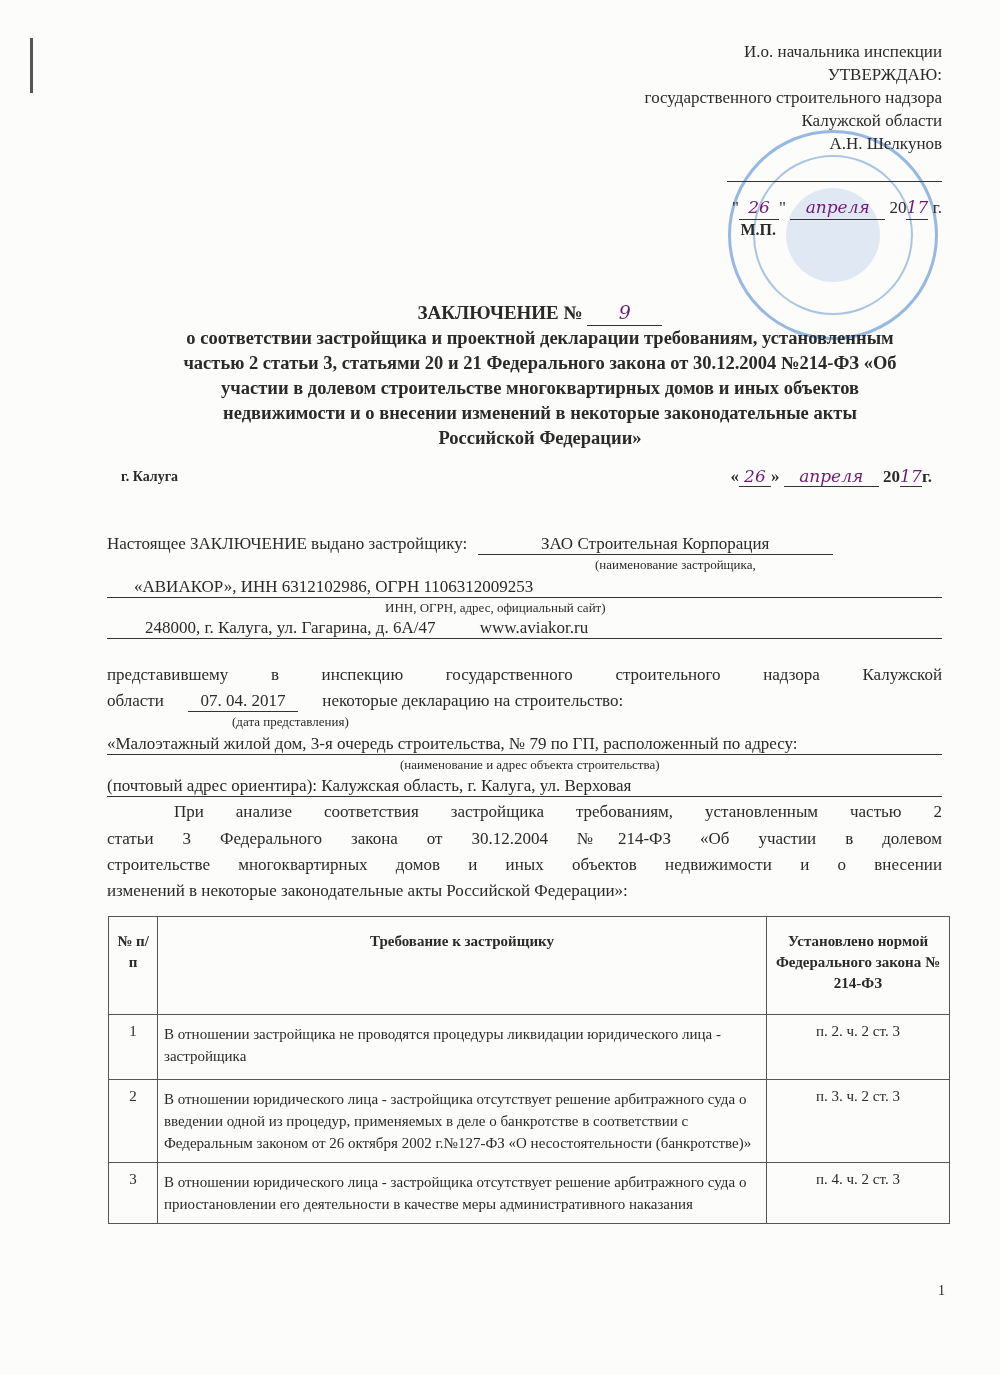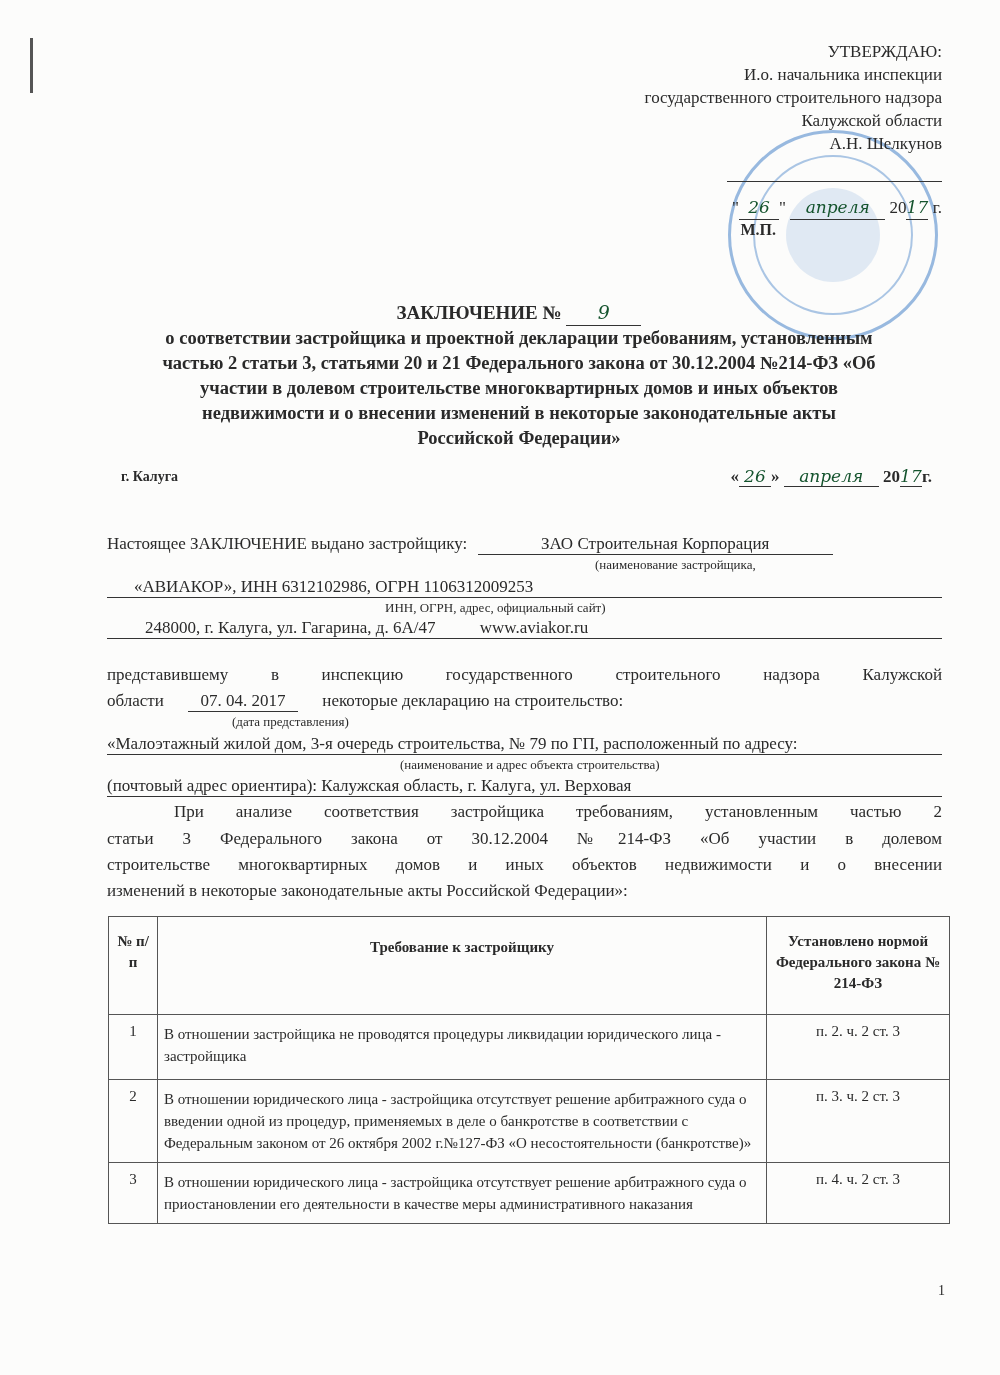--- a/index.html
+++ b/index.html
@@ -4,29 +4,29 @@
 <style>
   html, body { margin:0; padding:0; }
   body { width:1000px; height:1375px; background:#fcfcfb; position:relative; overflow:hidden;
          font-family:"Liberation Serif", serif; color:#2a2a2a; }
   .abs { position:absolute; }
   .scan-mark { left:30px; top:38px; width:3px; height:55px; background:#555; }
   .approve { right:58px; top:40px; text-align:right; font-size:17px; line-height:23px; }
   .approve .sigline { display:inline-block; width:215px; border-bottom:1px solid #333; height:22px; margin-top:4px; }
   .approve .date { margin-top:8px; }
   .approve .mp { font-size:16px; font-weight:bold; text-align:center; margin-right:70px; margin-top:-2px; }
-  .hw { font-family:"DejaVu Serif", serif; font-style:italic; color:#14532d; }
+  .hw { font-family:"DejaVu Serif", serif; font-style:italic; color:#701a75; }
   .u { border-bottom:1px solid #333; display:inline-block; text-align:center; }
   .stamp { left:728px; top:130px; width:210px; height:210px; border-radius:50%;
            border:3px solid rgba(70,130,200,0.55); box-sizing:border-box; }
   .stamp .inner { position:absolute; left:22px; top:22px; right:22px; bottom:22px; border-radius:50%;
            border:2px solid rgba(70,130,200,0.45); }
   .stamp .core { position:absolute; left:55px; top:55px; right:55px; bottom:55px; border-radius:50%;
            background:rgba(70,130,200,0.15); }
-  .title-block { left:79px; width:880px; top:300px; text-align:center; font-weight:bold; font-size:18.5px; line-height:25px; }
+  .title-block { left:100px; width:880px; top:300px; text-align:center; font-weight:bold; font-size:18.5px; line-height:25px; }
   .title-block .no { font-size:19px; }
   .city { left:121px; top:469px; font-weight:bold; font-size:14px; }
   .date-right { right:68px; top:466px; font-weight:bold; font-size:17px; }
   .body-text { font-size:17px; }
   .line { position:absolute; left:107px; right:58px; }
   .small { font-size:13px; position:absolute; }
   .just { text-align:justify; text-align-last:justify; }
   table { position:absolute; left:108px; top:916px; width:842px; border-collapse:collapse; font-size:15px; }
   td, th { border:1.5px solid #555; vertical-align:top; padding:8px 6px; }
   th { font-weight:bold; font-size:15px; line-height:21px; }
@@ -38,22 +38,22 @@
 <body>
 
 <div class="abs scan-mark"></div>
 
 <div class="abs stamp">
   <div class="inner"></div>
   <div class="core"></div>
 </div>
 
 <div class="abs approve">
+  <div>И.о. начальника инспекции</div>
   <div>УТВЕРЖДАЮ:</div>
-  <div>И.о. начальника инспекции</div>
   <div>государственного строительного надзора</div>
   <div>Калужской области</div>
   <div>А.Н. Шелкунов</div>
   <div><span class="sigline"></span></div>
   <div class="date">
     "<span class="u hw" style="width:40px">26</span>"
     <span class="u hw" style="width:95px">апреля</span>
     <span>20</span><span class="u hw" style="width:22px">17</span>
     <span>г.</span>
   </div>
@@ -106,21 +106,21 @@
   <div class="line just" style="top:802px;padding-left:67px">При анализе соответствия застройщика требованиям, установленным частью 2</div>
   <div class="line just" style="top:829px">статьи 3 Федерального закона от 30.12.2004 №214-ФЗ «Об участии в долевом</div>
   <div class="line just" style="top:855px">строительстве многоквартирных домов и иных объектов недвижимости и о внесении</div>
   <div class="line" style="top:881px">изменений в некоторые законодательные акты Российской Федерации»:</div>
 </div>
 
 <table>
   <tbody>
       <tr>
     <th style="width:36px;padding-top:14px">№ п/п</th>
-    <th style="padding-top:20px">Требование к застройщику</th>
+    <th style="padding-top:14px">Требование к застройщику</th>
     <th style="width:170px;padding:14px 6px 20px">Установлено нормой Федерального закона № 214-ФЗ</th>
   </tr>
   <tr>
     <td class="num">1</td>
     <td style="line-height:22px;height:48px">В отношении застройщика не проводятся процедуры ликвидации юридического лица - застройщика</td>
     <td class="norm">п. 2. ч. 2 ст. 3</td>
   </tr>
   <tr>
     <td class="num">2</td>
     <td style="line-height:22px">В отношении юридического лица - застройщика отсутствует решение арбитражного суда о введении одной из процедур, применяемых в деле о банкротстве в соответствии с Федеральным законом от 26 октября 2002 г.№127-ФЗ «О несостоятельности (банкротстве)»</td>

